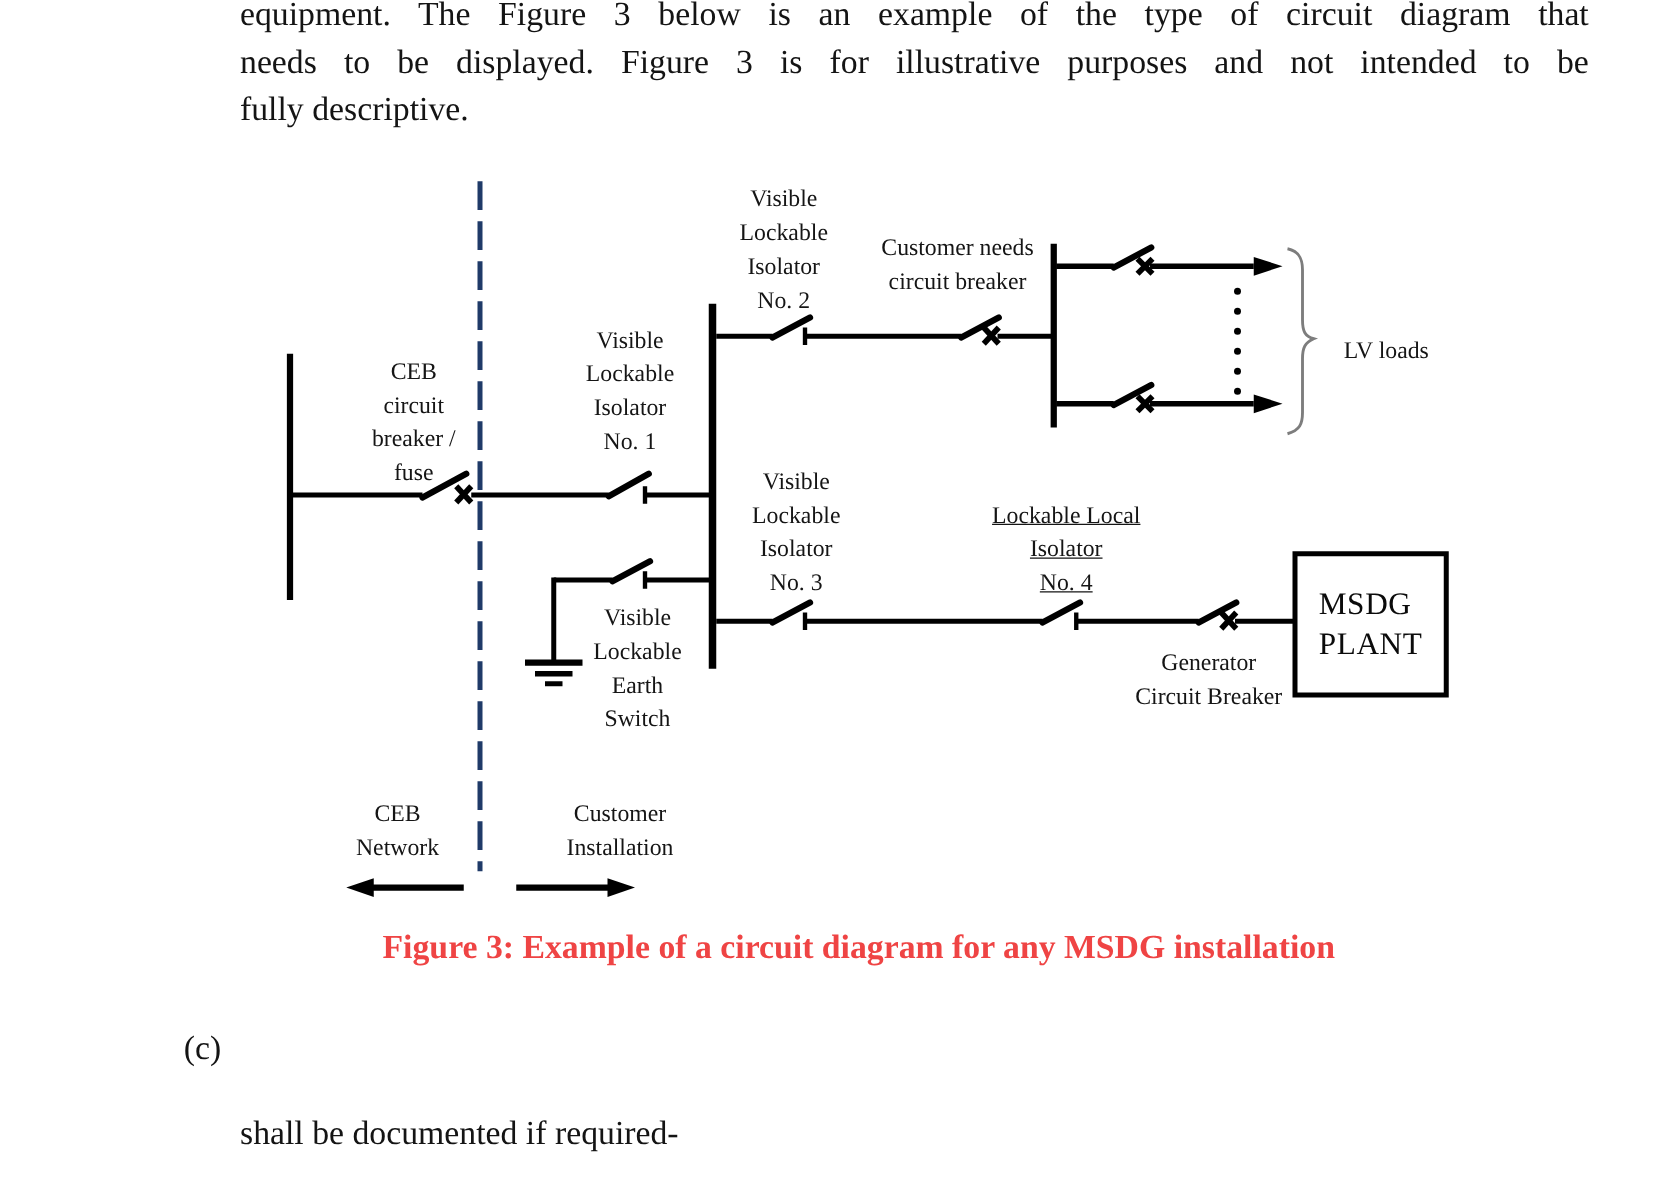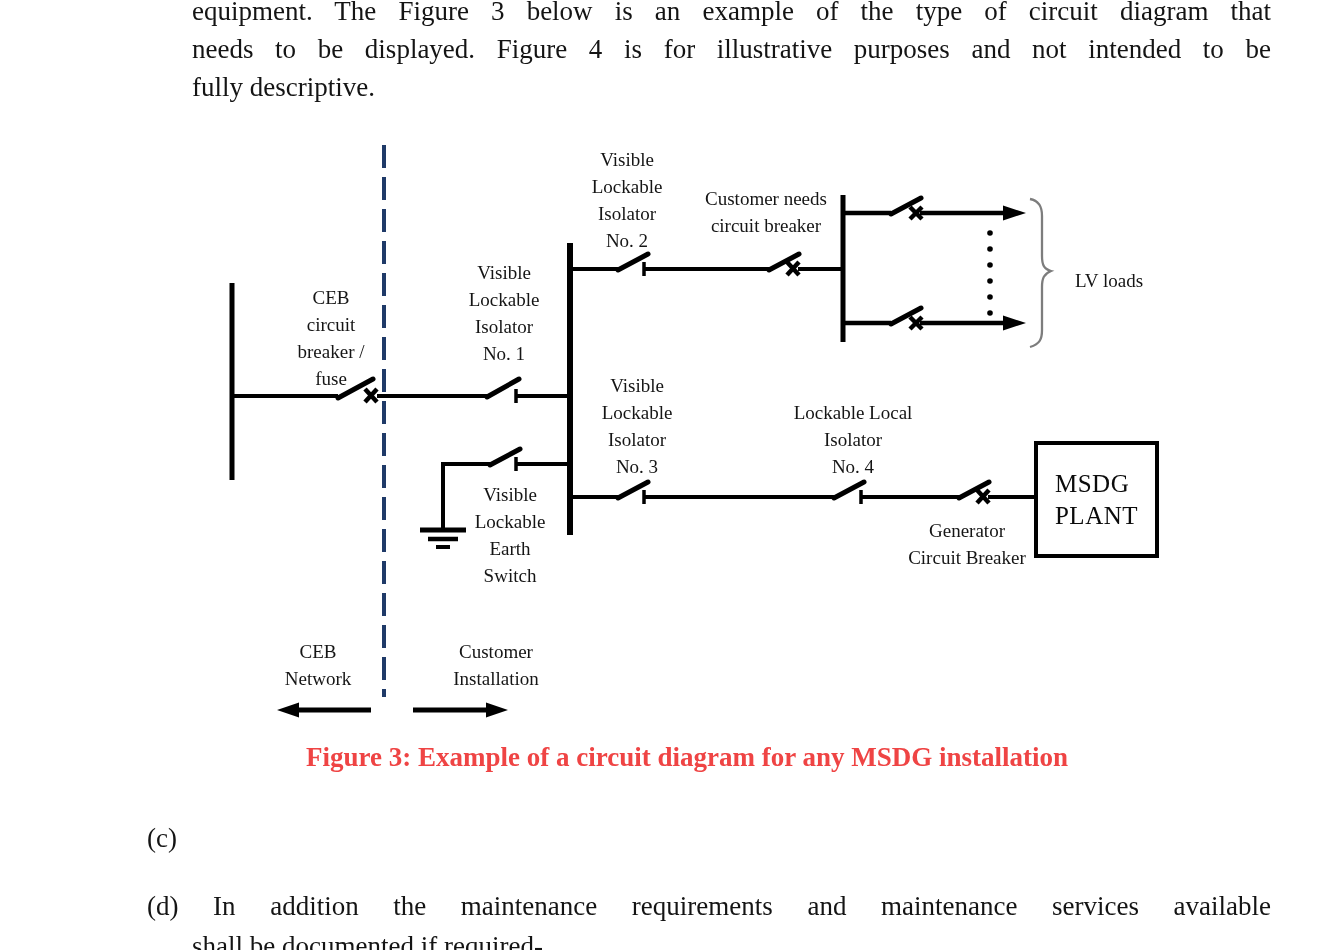--- a/index.html
+++ b/index.html
@@ -28,21 +28,21 @@
   }
   svg.wires{position:absolute;left:0;top:0;}
 </style>
 </head>
 <body>
 
 <div class="page">
 
   <div class="bodytext" style="left:192px;top:-8px;width:1079px;">
     <div class="jline">equipment. The Figure 3 below is an example of the type of circuit diagram that</div>
-    <div class="jline">needs to be displayed. Figure 4 is for illustrative purposes and not intended to be</div>
+    <div class="jline">needs to be displayed. Figure 3 is for illustrative purposes and not intended to be</div>
     <div>fully descriptive.</div>
   </div>
 
   <svg class="wires" width="1338" height="950" viewBox="0 0 1338 950">
 
     <line x1="384" y1="145" x2="384" y2="697" stroke="#1f3a68" stroke-width="4" stroke-dasharray="23 9"></line>
 
     <line x1="232" y1="283" x2="232" y2="480" stroke="#000" stroke-width="5"></line>
 
     <g stroke="#000" stroke-width="4">
@@ -174,21 +174,21 @@
 breaker /
 fuse</div>
   <div class="dlabel" style="left:504px;top:259px;">Visible
 Lockable
 Isolator
 No. 1</div>
   <div class="dlabel" style="left:637px;top:372px;">Visible
 Lockable
 Isolator
 No. 3</div>
-  <div class="dlabel" style="left:853px;top:399px;">Lockable Local
+  <div class="dlabel" style="left:853px;top:399px;text-decoration:underline;">Lockable Local
 Isolator
 No. 4</div>
   <div class="dlabel" style="left:510px;top:481px;">Visible
 Lockable
 Earth
 Switch</div>
   <div class="dlabel" style="left:967px;top:517px;font-family:Liberation Serif, serif;">Generator
 Circuit Breaker</div>
   <div class="dlabel" style="left:318px;top:638px;">CEB
 Network</div>
@@ -197,17 +197,16 @@
   <div class="msdg-box">MSDG
 PLANT</div>
 
   <div class="caption">Figure 3: Example of a circuit diagram for any MSDG installation</div>
 
   <div class="item item-row" style="left:147px;top:818px;width:1124px;">
     <div class="item-marker">(c)</div>
   </div>
 
   <div class="item" style="left:147px;top:886px;width:1124px;">
-    <div class="hang jline">(d) In addition the maintenance requirements and maintenance services available</div>
     <div style="padding-left:45px;">shall be documented if required-</div>
   </div>
 
 </div>
 
 </body></html>

